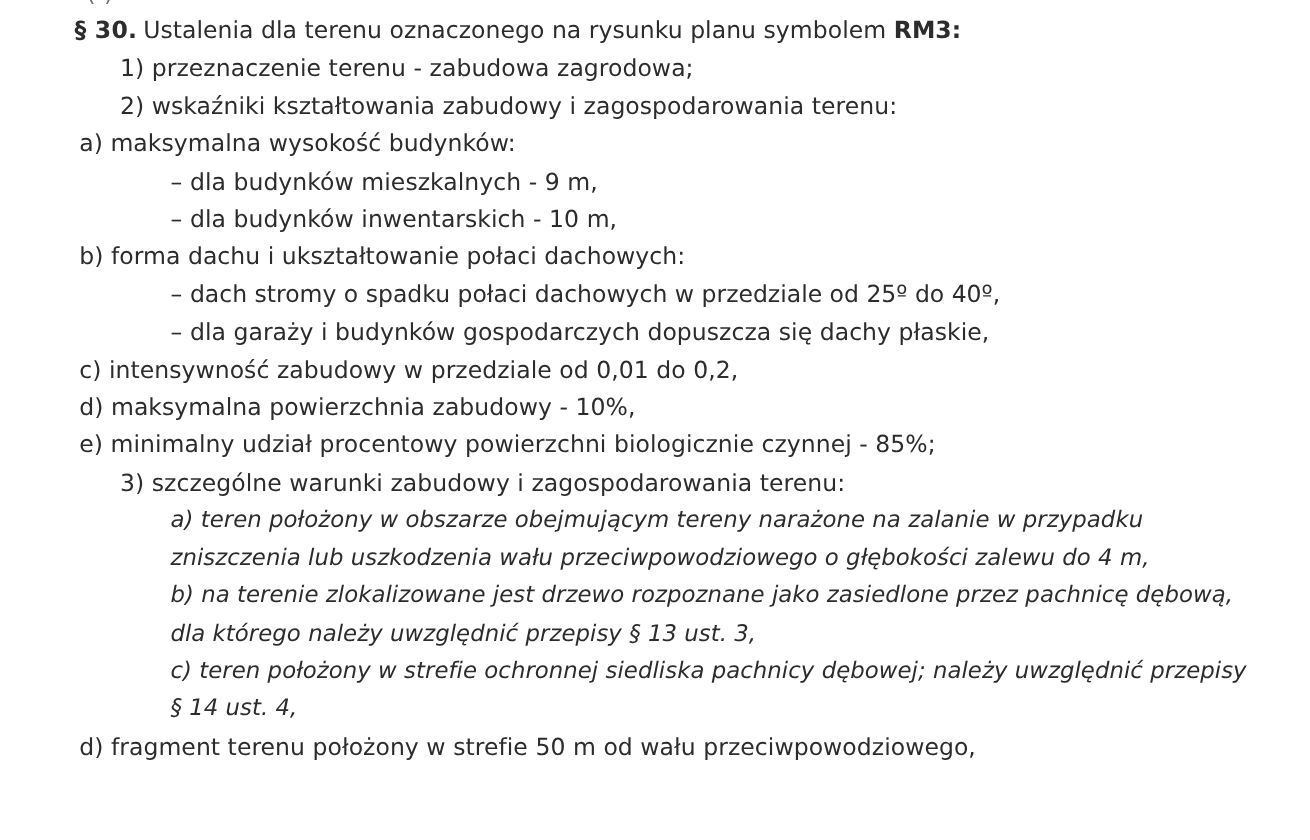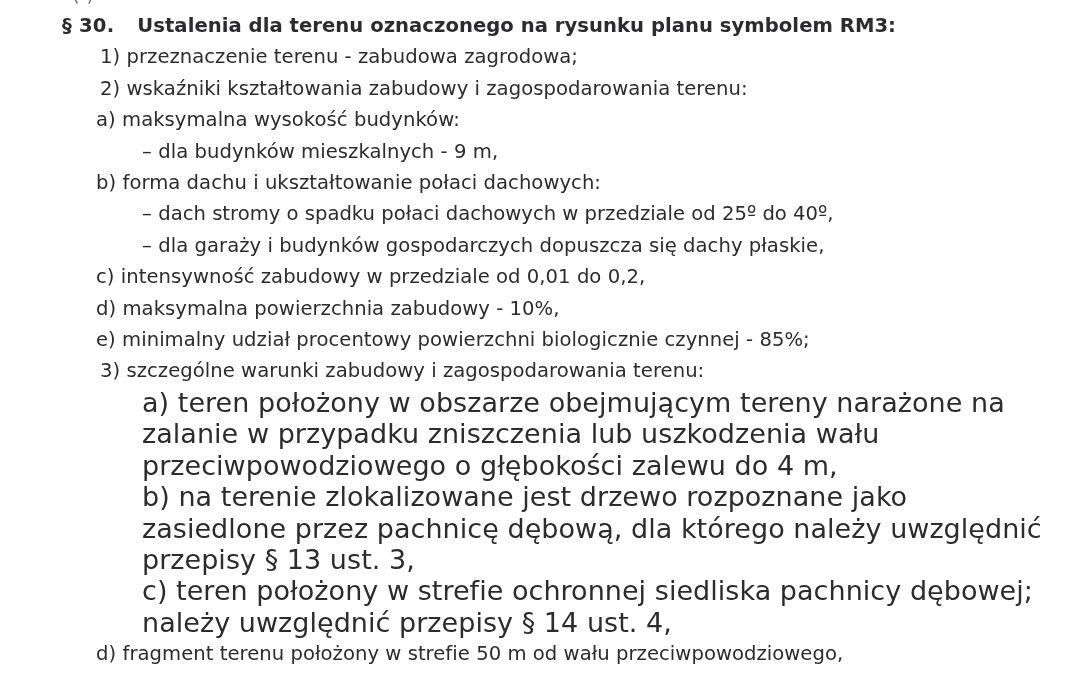--- a/index.html
+++ b/index.html
@@ -41,45 +41,46 @@
 
   .line {
     font-size: 19.6px;
     line-height: 31.4px;
     white-space: nowrap;
     letter-spacing: 0.04px;
   }
 
   
   .para {
-    font-size: 27px;
+    font-size: 19px;
     line-height: 31.4px;
     letter-spacing: 0.04px;
+    font-style: italic;
   }
 
   
   .lvl-section   { padding-left: 62px; }   
   .lvl-num       { padding-left: 100px; }  
-  .lvl-letter    { padding-left: 96px; }  
+  .lvl-letter    { padding-left: 66px; }  
   .lvl-dash      { padding-left: 142px; }  
 
   .para.lvl-letter {
     text-indent: 0;
     padding-left: 142px;
     max-width: 900px;
   }
 
   .bold { font-weight: 700; }
 
   .section-mark {
     font-weight: 700;
     letter-spacing: 0.2px;
   }
   .section-mark .sign { margin-right: 7px; }
-  .section-title { margin-left: 23px; font-weight: 700; }
+  .section-title { margin-left: 5px; font-weight: 400; }
 
   .dash { letter-spacing: 0.2px; }
 
   
   .ocr-eps {
     font-family: "DejaVu Serif", "Liberation Serif", serif;
     font-size: 18px;
   }
 
   .deg { letter-spacing: 0; }
@@ -108,20 +109,24 @@
     </div>
 
     <div class="line lvl-letter">
       <span>a)</span>
       <span>maksymalna wysokość budynków:</span>
     </div>
 
     <div class="line lvl-dash">
       <span class="dash">–</span>
       <span>dla budynków mieszkalnych - 9 m,</span>
+    </div>
+    <div class="line lvl-dash">
+      <span class="dash">–</span>
+      <span>dla budynków inwentarskich - 10 m,</span>
     </div>
 
     <div class="line lvl-letter">
       <span>b)</span>
       <span>forma dachu i ukształtowanie połaci dachowych:</span>
     </div>
 
     <div class="line lvl-dash">
       <span class="dash">–</span>
       <span class="deg">dach stromy o spadku połaci dachowych w przedziale od 25º do 40º,</span>

